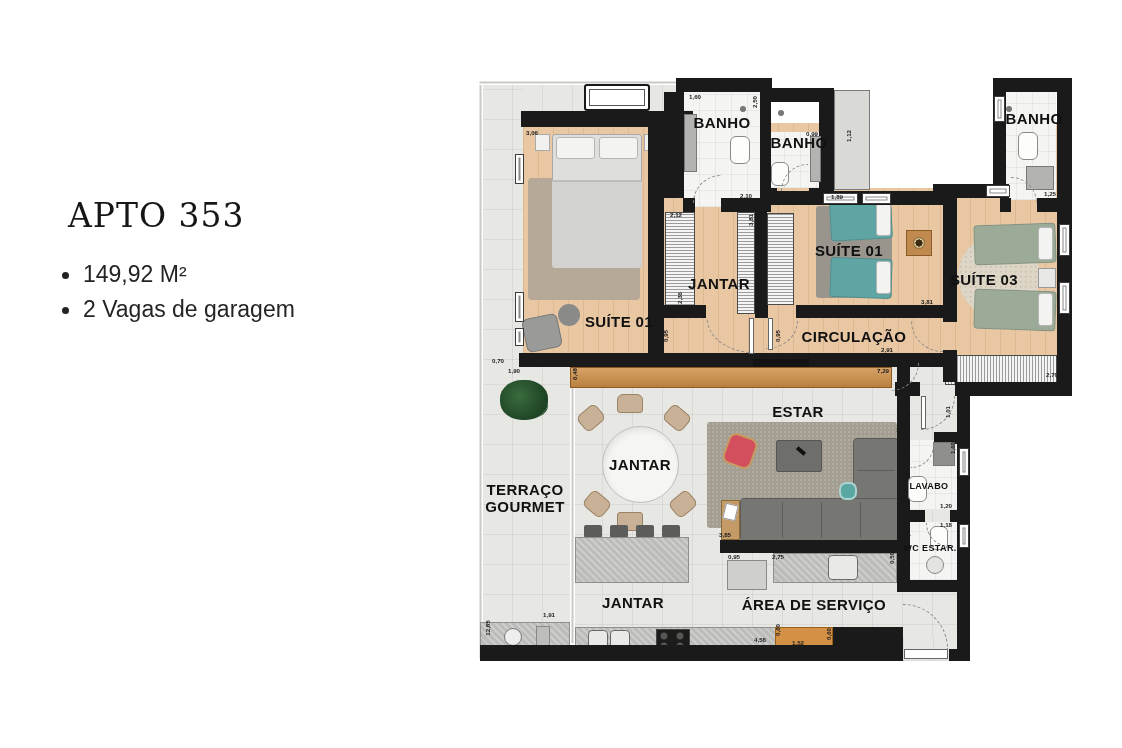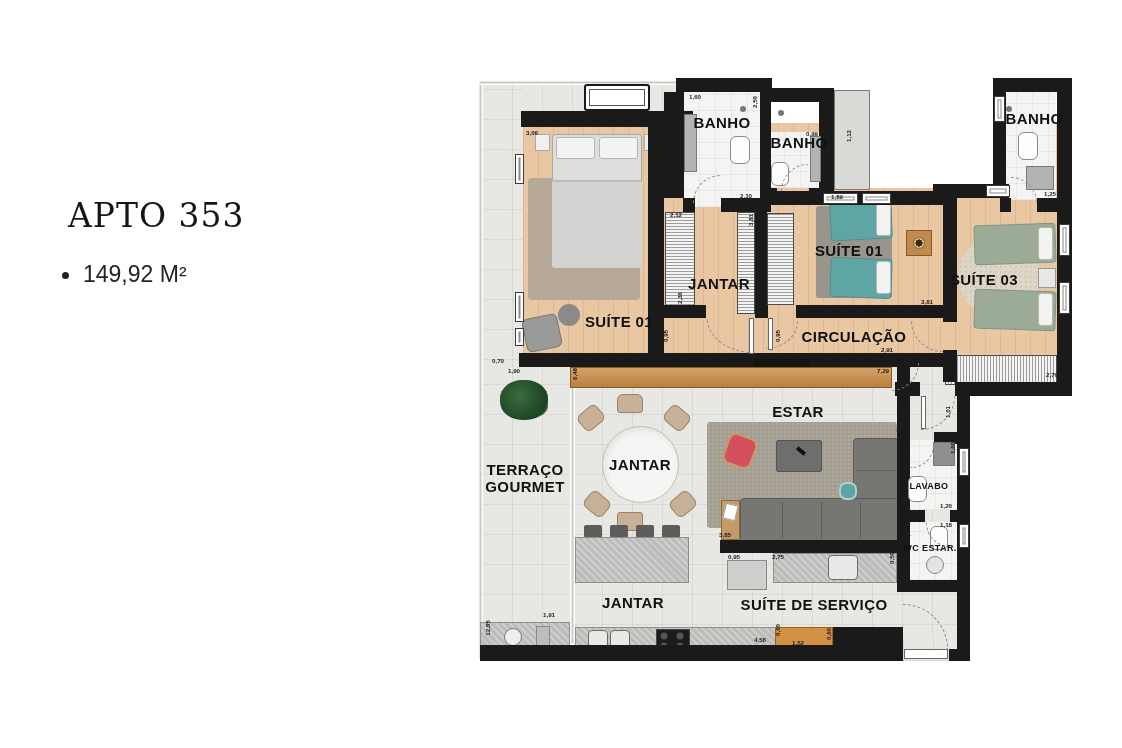--- a/index.html
+++ b/index.html
@@ -56,20 +56,21 @@
 </style>
 </head>
 <body>
 
 <div class="page">
 
   <aside class="info">
     <h1>APTO 353</h1>
     <ul class="feat" id="feat">
         <li><span class="dot"></span>149,92 M²</li>
+        <li><span class="dot"></span>2 Vagas de garagem</li>
       </ul>
   </aside>
 
   <div class="plan" id="plan">
 
     <i class="a tile" style="left:4px;top:4px;width:210px;height:31px"></i>
     <i class="a tile" style="left:4px;top:4px;width:41px;height:278px"></i>
     <i class="a tile" style="left:4px;top:282px;width:90px;height:295px"></i>
     <i class="a wood" style="left:45px;top:45px;width:545px;height:244px"></i>
     <i class="a wood" style="left:462px;top:120px;width:128px;height:192px"></i>
@@ -250,25 +251,25 @@
   <span class="lbl" style="left: 244px; top: 44px;">BANHO</span>
       <span class="lbl" style="left: 321px; top: 64px;">BANHO</span>
       <span class="lbl" style="left: 556px; top: 40px;">BANHO</span>
       <span class="lbl" style="left: 141px; top: 243px;">SUÍTE 01</span>
       <span class="lbl" style="left: 241px; top: 205px;">JANTAR</span>
       <span class="lbl" style="left: 371px; top: 172px;">SUÍTE 01</span>
       <span class="lbl" style="left: 506px; top: 201px;">SUÍTE 03</span>
       <span class="lbl" style="left: 376px; top: 258px;">CIRCULAÇÃO</span>
       <span class="lbl" style="left: 320px; top: 333px;">ESTAR</span>
       <span class="lbl" style="left: 162px; top: 386px;">JANTAR</span>
-      <span class="lbl" style="left: 47px; top: 400px; width: 112px; white-space: normal;">TERRAÇO GOURMET</span>
+      <span class="lbl" style="left: 47px; top: 420px; width: 112px; white-space: normal;">TERRAÇO GOURMET</span>
       <span class="lbl" style="left: 451px; top: 408px; font-size: 9px;">LAVABO</span>
       <span class="lbl" style="left: 452px; top: 470px; font-size: 9px;">WC ESTAR.</span>
       <span class="lbl" style="left: 155px; top: 524px;">JANTAR</span>
-      <span class="lbl" style="left: 336px; top: 526px;">SUÍTE DE SERVIÇO</span>
+      <span class="lbl" style="left: 336px; top: 526px;">ÁREA DE SERVIÇO</span>
       <span class="dim" style="left: 54px; top: 55px;">3,06</span>
       <span class="dim" style="left: 195px; top: 60px;">0,50</span>
       <span class="dim v" style="left: 195px; top: 110px;">1,60</span>
       <span class="dim" style="left: 217px; top: 19px;">1,60</span>
       <span class="dim v" style="left: 277px; top: 24px;">2,50</span>
       <span class="dim" style="left: 298px; top: 19px;">0,90</span>
       <span class="dim" style="left: 334px; top: 56px;">0,99</span>
       <span class="dim v" style="left: 288px; top: 98px;">2,35</span>
       <span class="dim v" style="left: 371px; top: 58px;">1,12</span>
       <span class="dim" style="left: 198px; top: 137px;">2,12</span>

